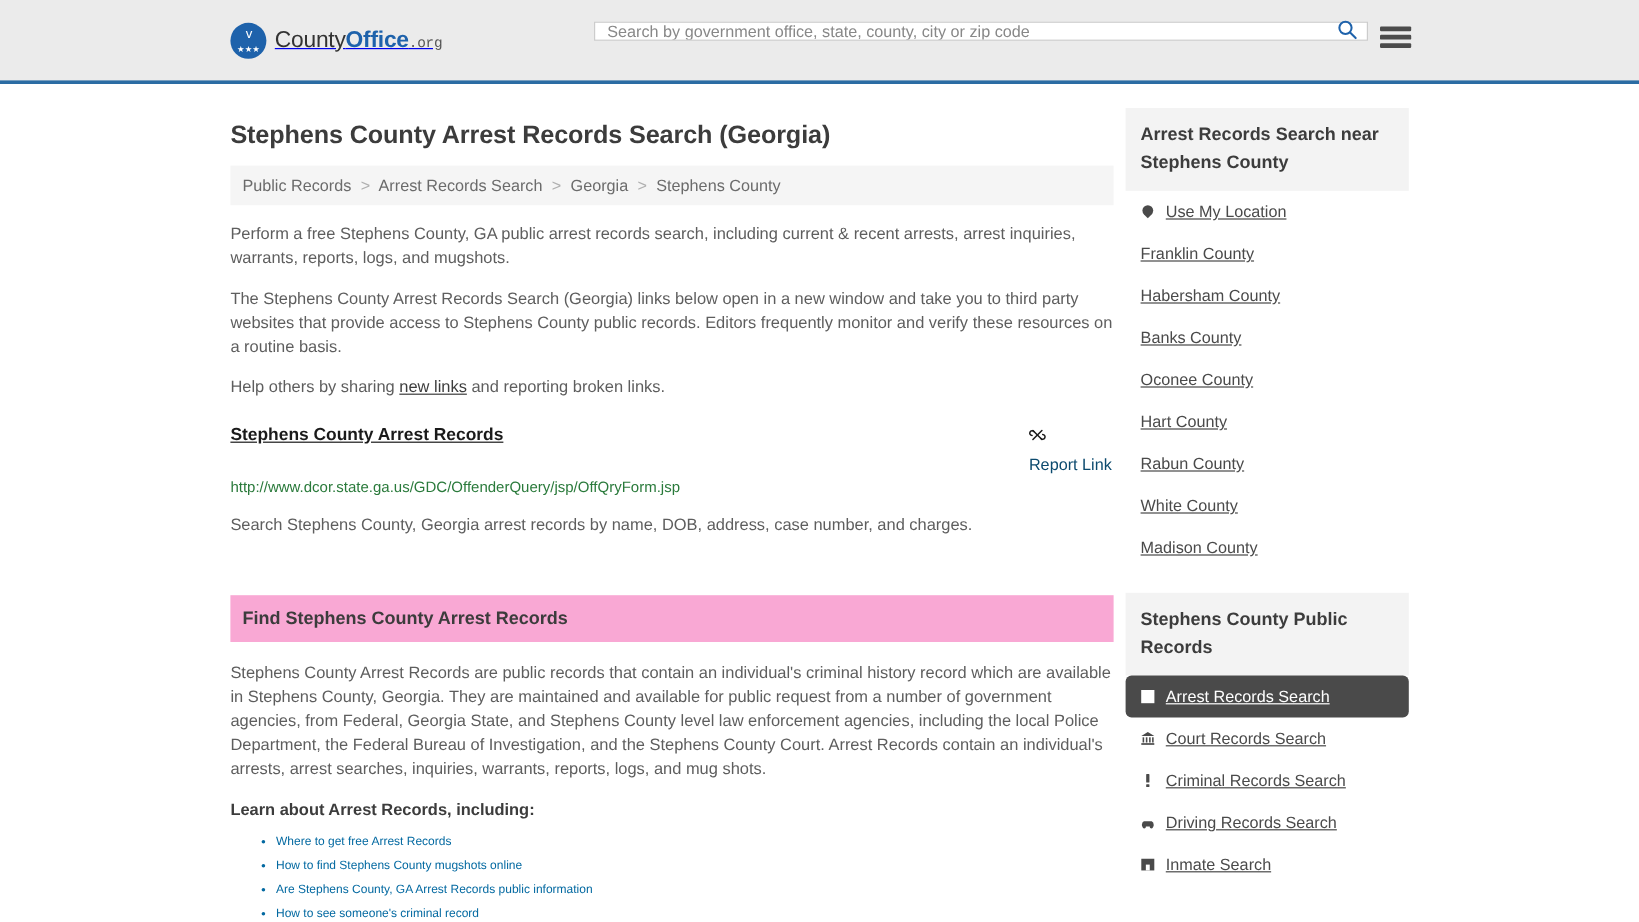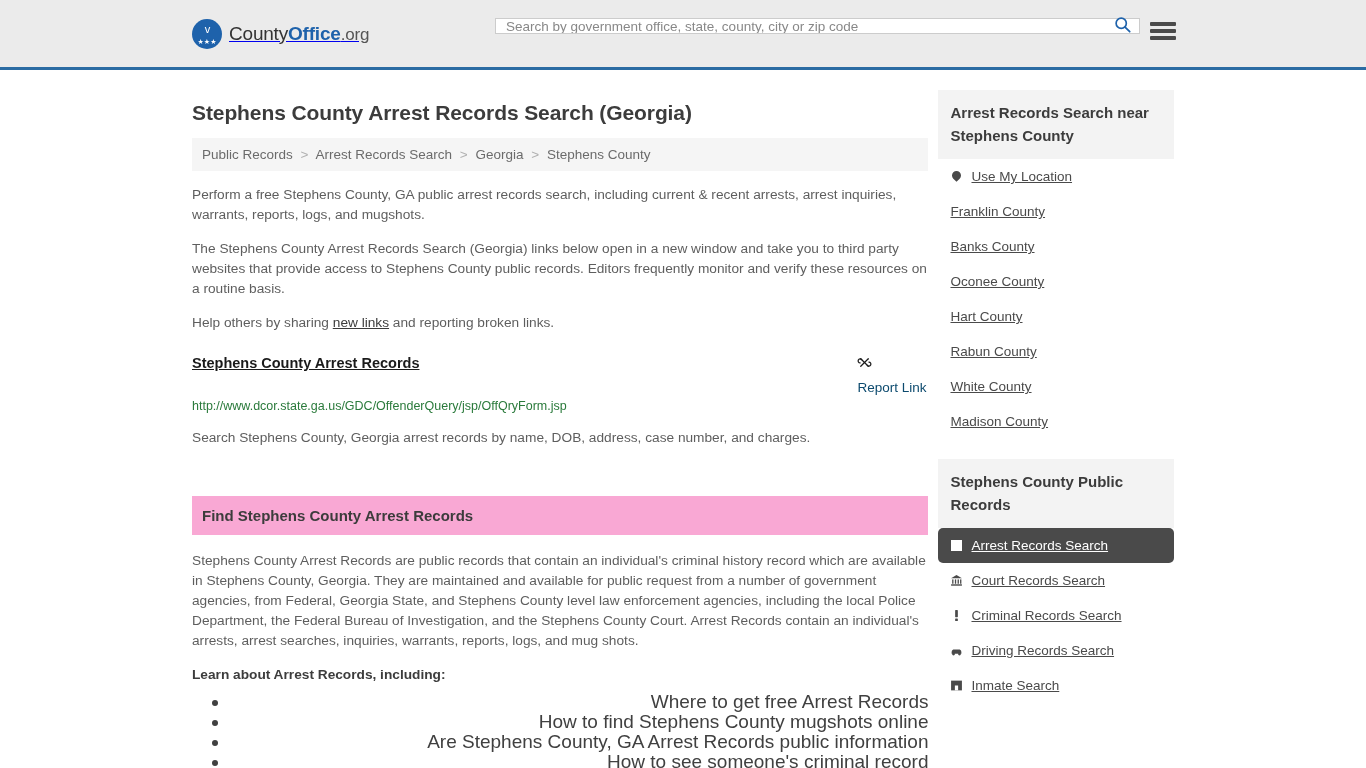--- a/index.html
+++ b/index.html
@@ -54,21 +54,21 @@
     letter-spacing: 0px;
   }
   .logo-text {
     font-size: 19px;
     color: #333333;
     white-space: nowrap;
     letter-spacing: -0.2px;
   }
   .logo-text .bold { font-weight: bold; color: #1e62ab; }
   .logo-text .county { font-weight: normal; color: #333; }
-  .logo-text .org { font-size: 17px; color: #555; }
+  .logo-text .org { font-size: 12px; color: #555; font-family: Liberation Mono, monospace; }
 
   .search-wrap {
     position: absolute;
     left: 495px;
     top: 18px;
     width: 645px;
     height: 16px;
     background: #ffffff;
     border: 1px solid #cccccc;
     display: flex;
@@ -219,25 +219,24 @@
     font-weight: bold;
     color: #3c3c3c;
     margin-top: 16px;
   }
   ul.learn-list {
     margin: 10px 0 0 0;
     padding-left: 38px;
     list-style: disc;
   }
   ul.learn-list li {
-    font-size: 19px;
+    font-size: 10px;
     line-height: 20px;
-    color: #404040;
+    color: #0369a1;
     margin-bottom: 0px;
-    text-align: right;
   }
 
   
   .side-panel-head {
     background: #f3f3f3;
     padding: 11px 12px 12px 12px;
     font-size: 15px;
     font-weight: bold;
     line-height: 23px;
     color: #3c3c3c;
@@ -374,20 +373,23 @@
       <li>
         <span class="side-icon">
             <span class="pin"></span>
           </span>
         <a href="#">Use My Location</a>
       </li>
       <li>
         <a href="#">Franklin County</a>
       </li>
       <li>
+        <a href="#">Habersham County</a>
+      </li>
+      <li>
         <a href="#">Banks County</a>
       </li>
       <li>
         <a href="#">Oconee County</a>
       </li>
       <li>
         <a href="#">Hart County</a>
       </li>
       <li>
         <a href="#">Rabun County</a>

